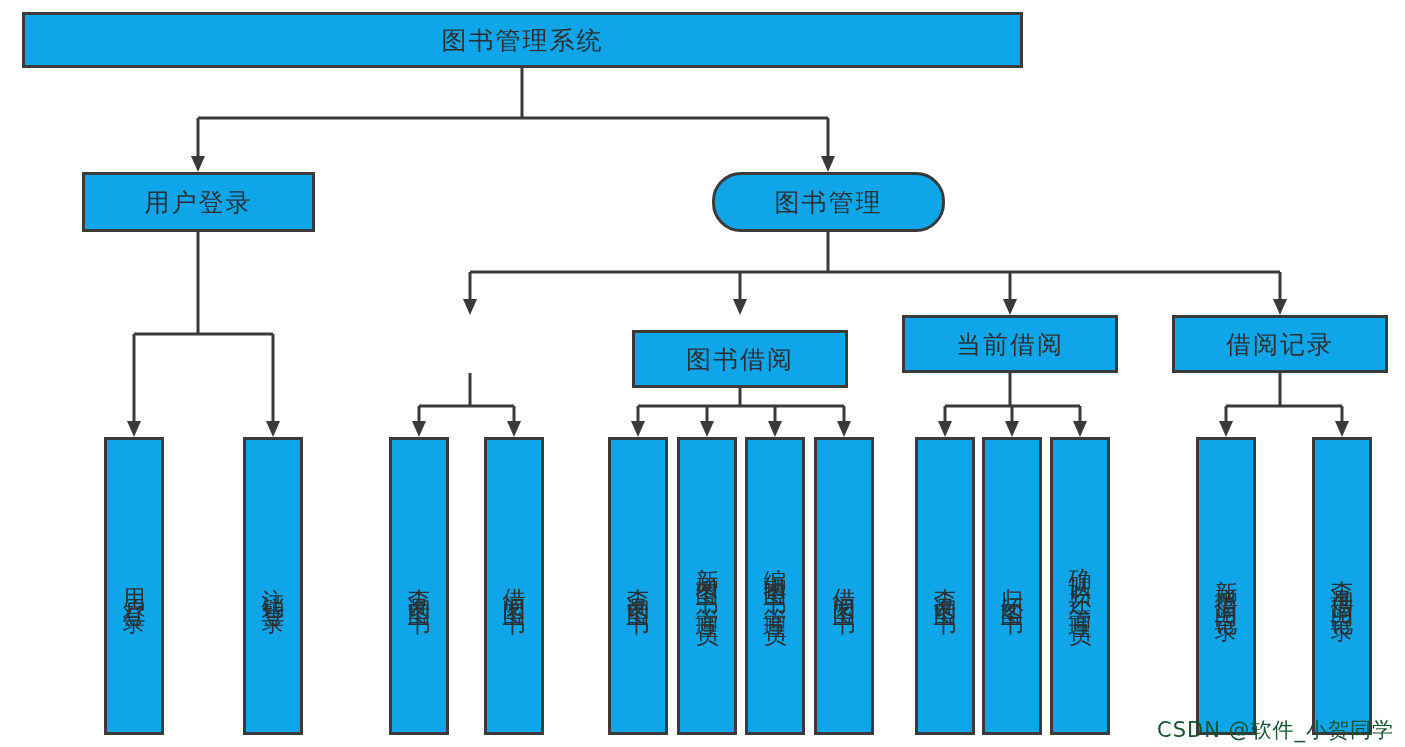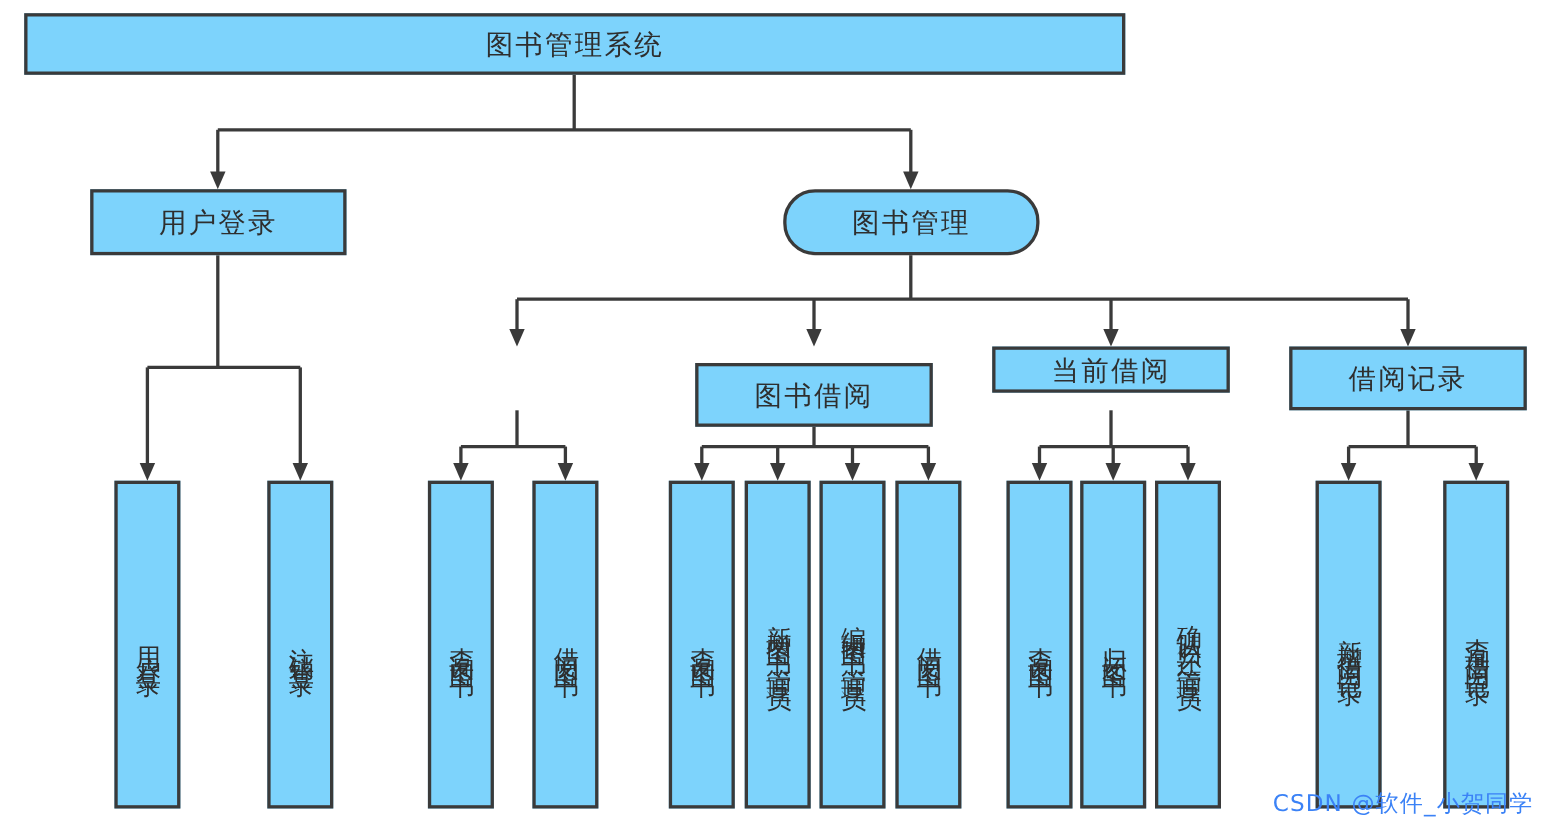--- a/index.html
+++ b/index.html
@@ -13,21 +13,21 @@
   }
   .connector-layer {
     position: absolute;
     left: 0; top: 0;
     pointer-events: none;
   }
   .box {
     position: absolute;
     box-sizing: border-box;
     border: 3px solid #3a3a3a;
-    background: #7dd3fc;
+    background: #0ea5e9;
     display: flex;
     align-items: center;
     justify-content: center;
     color: #2e2e2e;
   }
   .h-box {
     font-size: 25px;
     letter-spacing: 2px;
     white-space: nowrap;
   }
@@ -42,21 +42,21 @@
     font-size: 23px;
     letter-spacing: 8px;
     line-height: 1;
     white-space: nowrap;
   }
   .watermark {
     position: absolute;
     left: 1157px;
     top: 716px;
     font-size: 21px;
-    color: #3b82f6;
+    color: #14532d;
     letter-spacing: 1px;
     white-space: nowrap;
   }
   svg line { stroke: #3a3a3a; stroke-width: 3; }
   svg polygon { fill: #3a3a3a; }
 </style>
 </head>
 <body>
 
 <div class="canvas">
@@ -144,21 +144,21 @@
   <div class="box h-box" style="left:82px; top:172px; width:233px; height:60px;">
     <span>用户登录</span>
   </div>
   <div class="box h-box" style="left:712px; top:172px; width:233px; height:60px;border-radius:29px;">
     <span>图书管理</span>
   </div>
 
   <div class="box h-box" style="left:632px; top:315px; width:216px; height:58px;margin-top:15px;">
     <span>图书借阅</span>
   </div>
-  <div class="box h-box" style="left:902px; top:315px; width:216px; height:42px;">
+  <div class="box h-box" style="left:902px; top:315px; width:216px; height:58px;">
     <span>当前借阅</span>
   </div>
   <div class="box h-box" style="left:1172px; top:315px; width:216px; height:58px;">
     <span>借阅记录</span>
   </div>
 
   <div class="box leaf-box" style="left:104px;">
     <span class="vtext">用户登录</span>
   </div>
   <div class="box leaf-box" style="left:243px;">

